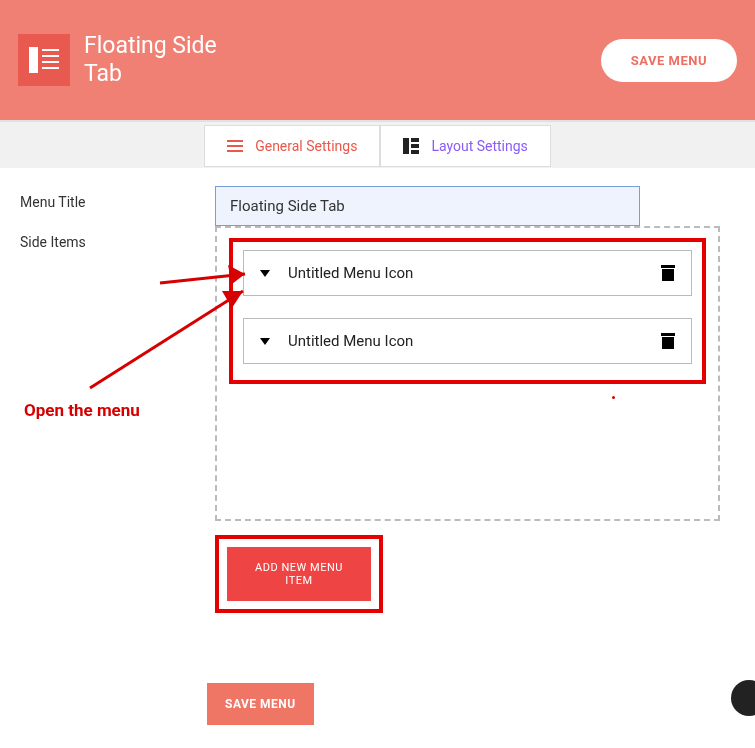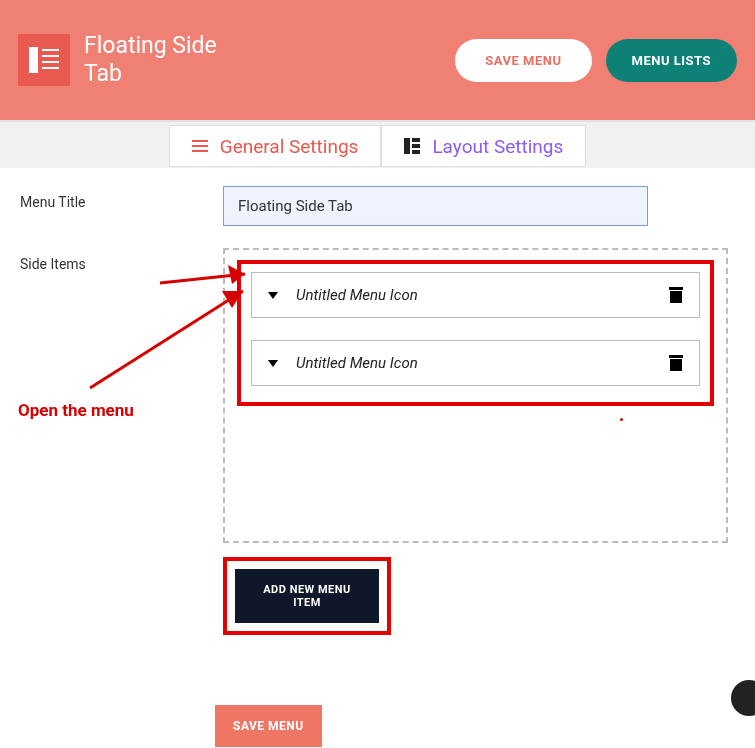--- a/index.html
+++ b/index.html
@@ -96,21 +96,21 @@
       display: flex;
       justify-content: center;
       height: 48px;
       border-top: 2px solid #e1e1e1;
     }
     .tab {
       display: flex;
       align-items: center;
       gap: 12px;
       padding: 0 22px;
-      font-size: 19px;
+      font-size: 14px;
       background: #fff;
       border: 1px solid #ddd;
       height: 42px;
       margin-top: 3px;
       cursor: pointer;
     }
     .tab.active {
       color: #e8584c;
     }
     .tab-inactive {
@@ -150,22 +150,20 @@
       width: 8px; height: 4px;
       background: #222;
       box-shadow: 0 6px 0 #222, 0 12px 0 #222;
     }
     .content {
       padding: 18px 20px;
       position: relative;
     }
     .field-row {
       display: flex;
-      margin-bottom: 22px;
-      gap: 8px;
     }
     .field-label {
       width: 195px;
       font-size: 14px;
       color: #333;
       padding-top: 8px;
     }
     .field-control {
       flex: 1;
     }
@@ -176,21 +174,20 @@
       border: 1px solid #7a9cd8;
       background: #eef3fd;
       color: #333;
     }
     .items-panel {
       width: 505px;
       min-height: 295px;
       border: 2px dashed #bbb;
       padding: 10px 12px;
       position: relative;
-      font-style: italic;
     }
     .items-border {
       border: 4px solid #e40000;
       padding: 8px 10px 16px 10px;
     }
     .menu-item-row {
       border: 1px solid #bbb;
       display: flex;
       align-items: center;
       padding: 13px 16px;
@@ -233,25 +230,25 @@
       width: 12px; height: 12px;
       background: #000;
     }
     .action-wrap {
       margin-top: 14px;
       width: 168px;
       border: 4px solid #e40000;
       padding: 8px;
     }
     .btn-add-item {
-      background: #0f172a;
+      background: #ef4444;
       color: #fff;
       border: none;
       padding: 14px 14px;
-      font-weight: 700;
+      font-weight: 400;
       font-size: 11px;
       letter-spacing: 0.5px;
       cursor: pointer;
       width: 100%;
     }
     .btn-save-bottom {
       background: #ef7565;
       color: #fff;
       border: none;
       padding: 14px 18px;
@@ -297,21 +294,20 @@
 
 <div class="header">
   <div class="header-left">
     <div class="logo-box">
       <div class="logo-inner"></div>
     </div>
     <div class="app-title">Floating Side Tab</div>
   </div>
   <div class="header-right">
     <button class="btn-save-menu-top">SAVE MENU</button>
-    <button class="btn-menu-lists">MENU LISTS</button>
   </div>
 </div>
 
 <div class="tabbar">
   <div class="tab active">
     <span class="hamburger"></span>
     <span>General Settings</span>
   </div>
   <div class="tab tab-inactive">
     <span class="layout-icon"></span>
@@ -355,17 +351,17 @@
     </div>
   </div>
 
   <svg class="annotation-overlay" width="755" height="500" style="position:absolute;top:0;left:0;">
     <line x1="160" y1="115" x2="245" y2="106" stroke="#d60000" stroke-width="3"></line>
     <polygon points="245,106 228,97 232,116" fill="#d60000"></polygon>
     <line x1="90" y1="220" x2="243" y2="123" stroke="#d60000" stroke-width="3"></line>
     <polygon points="243,123 222,123 232,140" fill="#d60000"></polygon>
   </svg>
 
-  <div class="annotation-text" style="left:18px; top:232px;">Open the menu</div>
+  <div class="annotation-text" style="left:24px; top:232px;">Open the menu</div>
 
 </div>
 
 <div class="float-circle"></div>
 
 </body></html>

